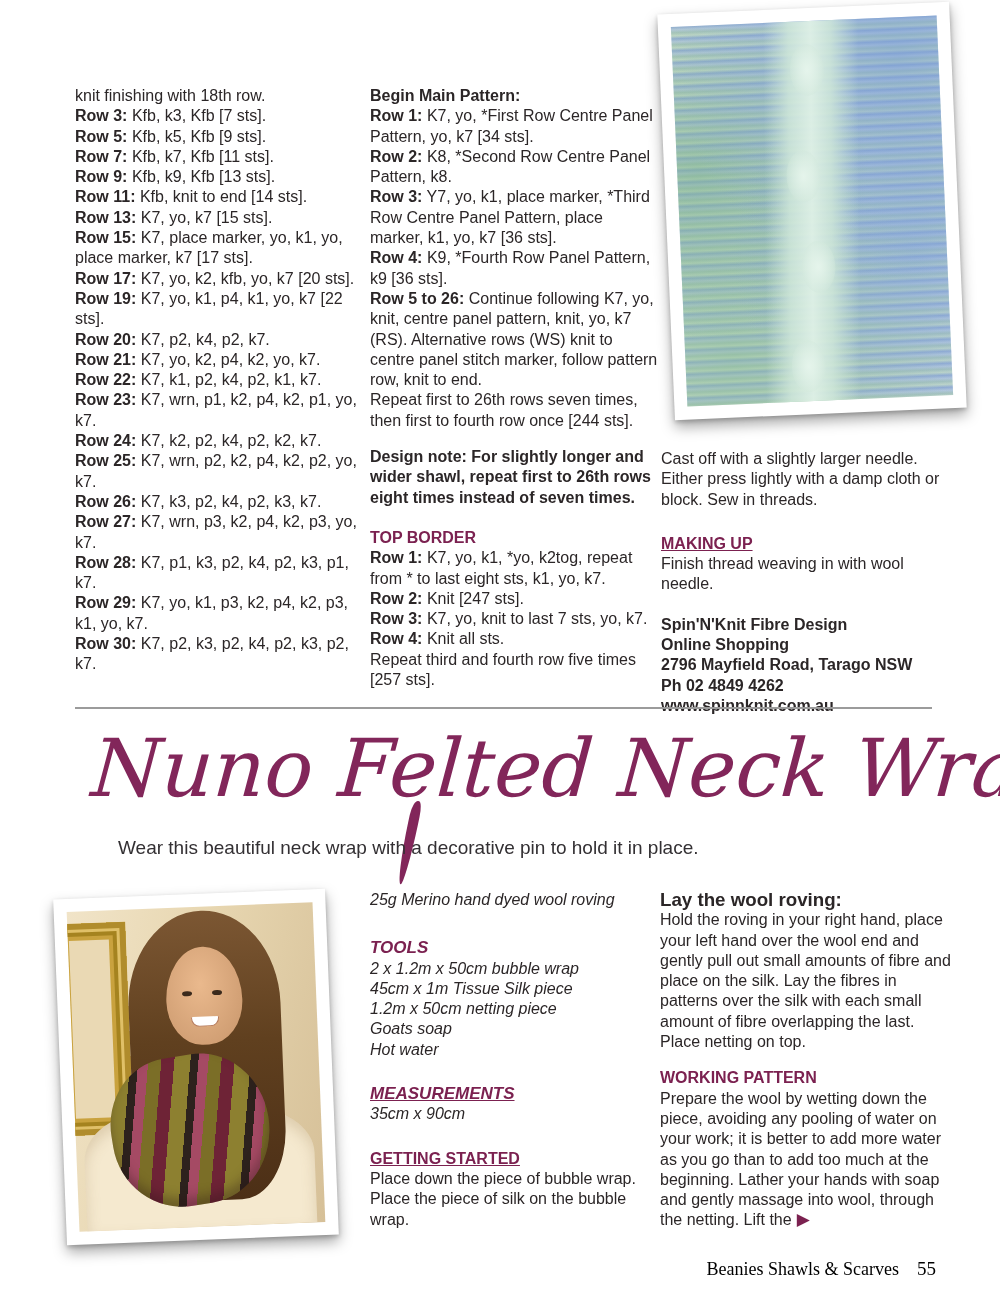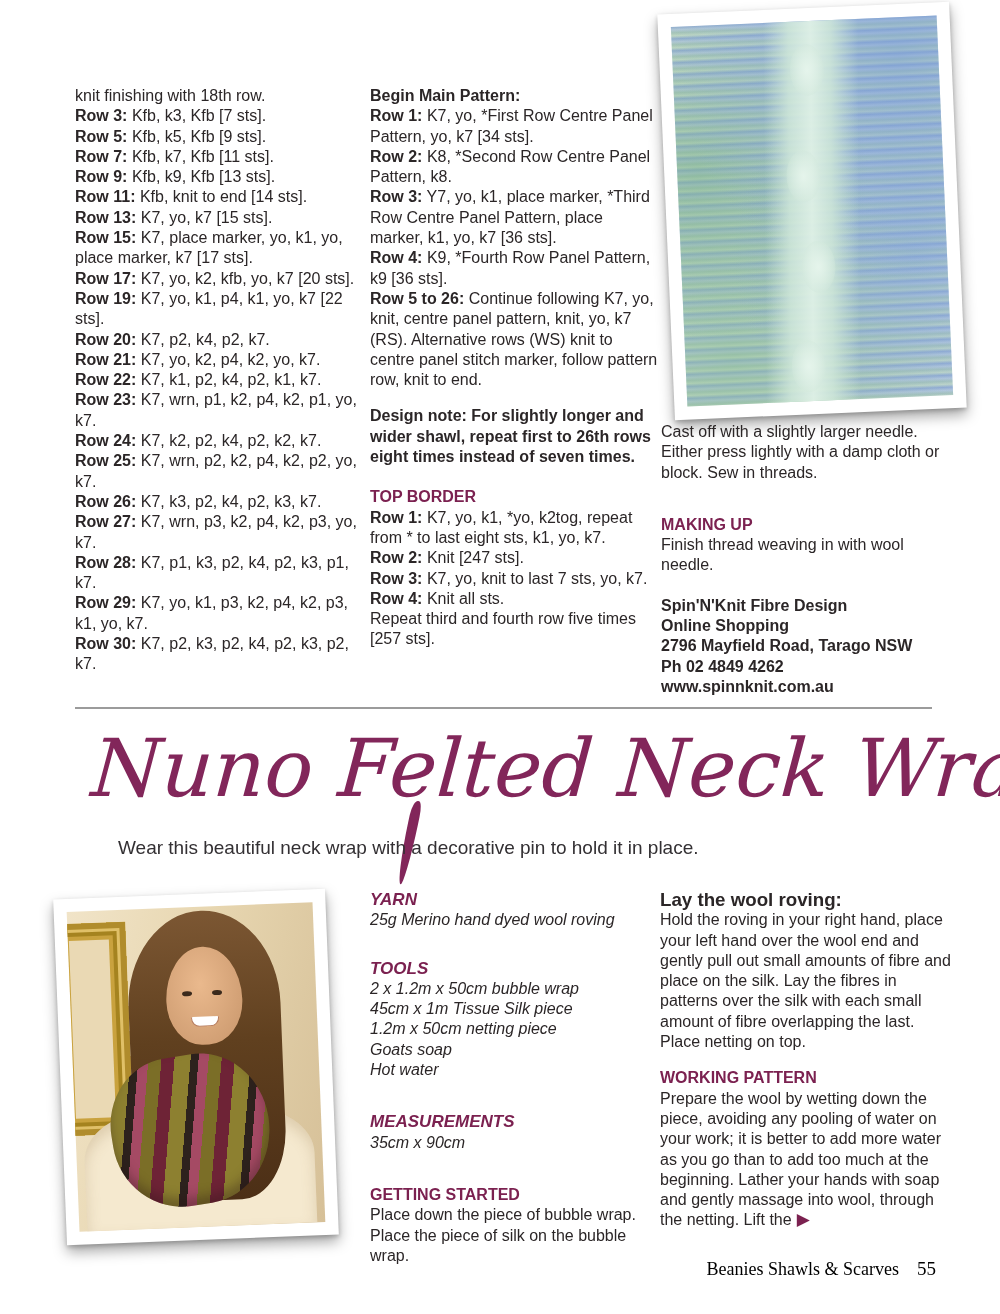--- a/index.html
+++ b/index.html
@@ -12,25 +12,25 @@
   .col-left{left:75px;top:86px;width:294px;}
   .col-mid{left:370px;top:86px;width:289px;}
   .rowline b{font-weight:700;text-align:right;}
   .bold-head{font-weight:700;}
   .mh{color:#7b2150;font-weight:700;font-size:16px;line-height:20.3px;}
   .mih{color:#7b2150;font-weight:700;font-style:italic;font-size:17px;line-height:20.3px;}
   .ital{font-style:italic;}
   .design-note{font-weight:700;margin-top:16px;}
   .mt14{margin-top:16px;}
   .mt20{margin-top:20px;}
-  .mt24{margin-top:32px;}
+  .mt24{margin-top:24px;text-decoration:underline;}
   .mt28{margin-top:28px;}
 
   
-  .rc-finishing{position:absolute;left:661px;top:422px;width:280px;font-size:16px;line-height:20.3px;}
+  .rc-finishing{position:absolute;left:661px;top:449px;width:280px;font-size:16px;line-height:20.3px;}
   .contact p{font-weight:700;}
 
   
   .rule{position:absolute;left:75px;top:707px;width:857px;height:2px;background:#9b9b9b;}
 
   
   .feature-title{
     position:absolute;left:92px;top:714px;width:860px;
     font-family:"DejaVu Serif", serif;font-style:italic;
     font-size:80px;line-height:110px;color:#82265a;white-space:nowrap;
@@ -128,20 +128,21 @@
   <section class="col col-mid">
     <p class="bold-head">Begin Main Pattern:</p>
     <div>
 
     <p class="rowline"><b>Row 1:</b> <span>K7, yo, *First Row Centre Panel Pattern, yo, k7 [34 sts].</span></p>
         <p class="rowline"><b>Row 2:</b> <span>K8, *Second Row Centre Panel Pattern, k8.</span></p>
         <p class="rowline"><b>Row 3:</b> <span>Y7, yo, k1, place marker, *Third Row Centre Panel Pattern, place marker, k1, yo, k7 [36 sts].</span></p>
         <p class="rowline"><b>Row 4:</b> <span>K9, *Fourth Row Panel Pattern, k9 [36 sts].</span></p>
         <p class="rowline"><b>Row 5 to 26:</b> <span>Continue following K7, yo, knit, centre panel pattern, knit, yo, k7 (RS). Alternative rows (WS) knit to centre panel stitch marker, follow pattern row, knit to end.</span></p>
       </div>
+    <p>Repeat first to 26th rows seven times, then first to fourth row once [244 sts].</p>
     <p class="design-note">Design note: For slightly longer and wider shawl, repeat first to 26th rows eight times instead of seven times.</p>
     <h3 class="mh mt20">TOP BORDER</h3>
     <div>
 
     <p class="rowline"><b>Row 1:</b> <span>K7, yo, k1, *yo, k2tog, repeat from * to last eight sts, k1, yo, k7.</span></p>
         <p class="rowline"><b>Row 2:</b> <span>Knit [247 sts].</span></p>
         <p class="rowline"><b>Row 3:</b> <span>K7, yo, knit to last 7 sts, yo, k7.</span></p>
         <p class="rowline"><b>Row 4:</b> <span>Knit all sts.</span></p>
       </div>
     <p>Repeat third and fourth row five times [257 sts].</p>
@@ -186,21 +187,20 @@
       <div class="scarf"></div>
       <div class="face">
         <div class="eye eye-l"></div>
         <div class="eye eye-r"></div>
         <div class="smile"></div>
       </div>
     </div>
   </div>
 
   <section class="col col-bmid">
-    <h3 class="mih">YARN</h3>
     <div>
 
     <p class="ital">25g Merino hand dyed wool roving</p>
       </div>
     <h3 class="mih mt28">TOOLS</h3>
     <div>
 
     <p class="ital">2 x 1.2m x 50cm bubble wrap</p>
         <p class="ital">45cm x 1m Tissue Silk piece</p>
         <p class="ital">1.2m x 50cm netting piece</p>

